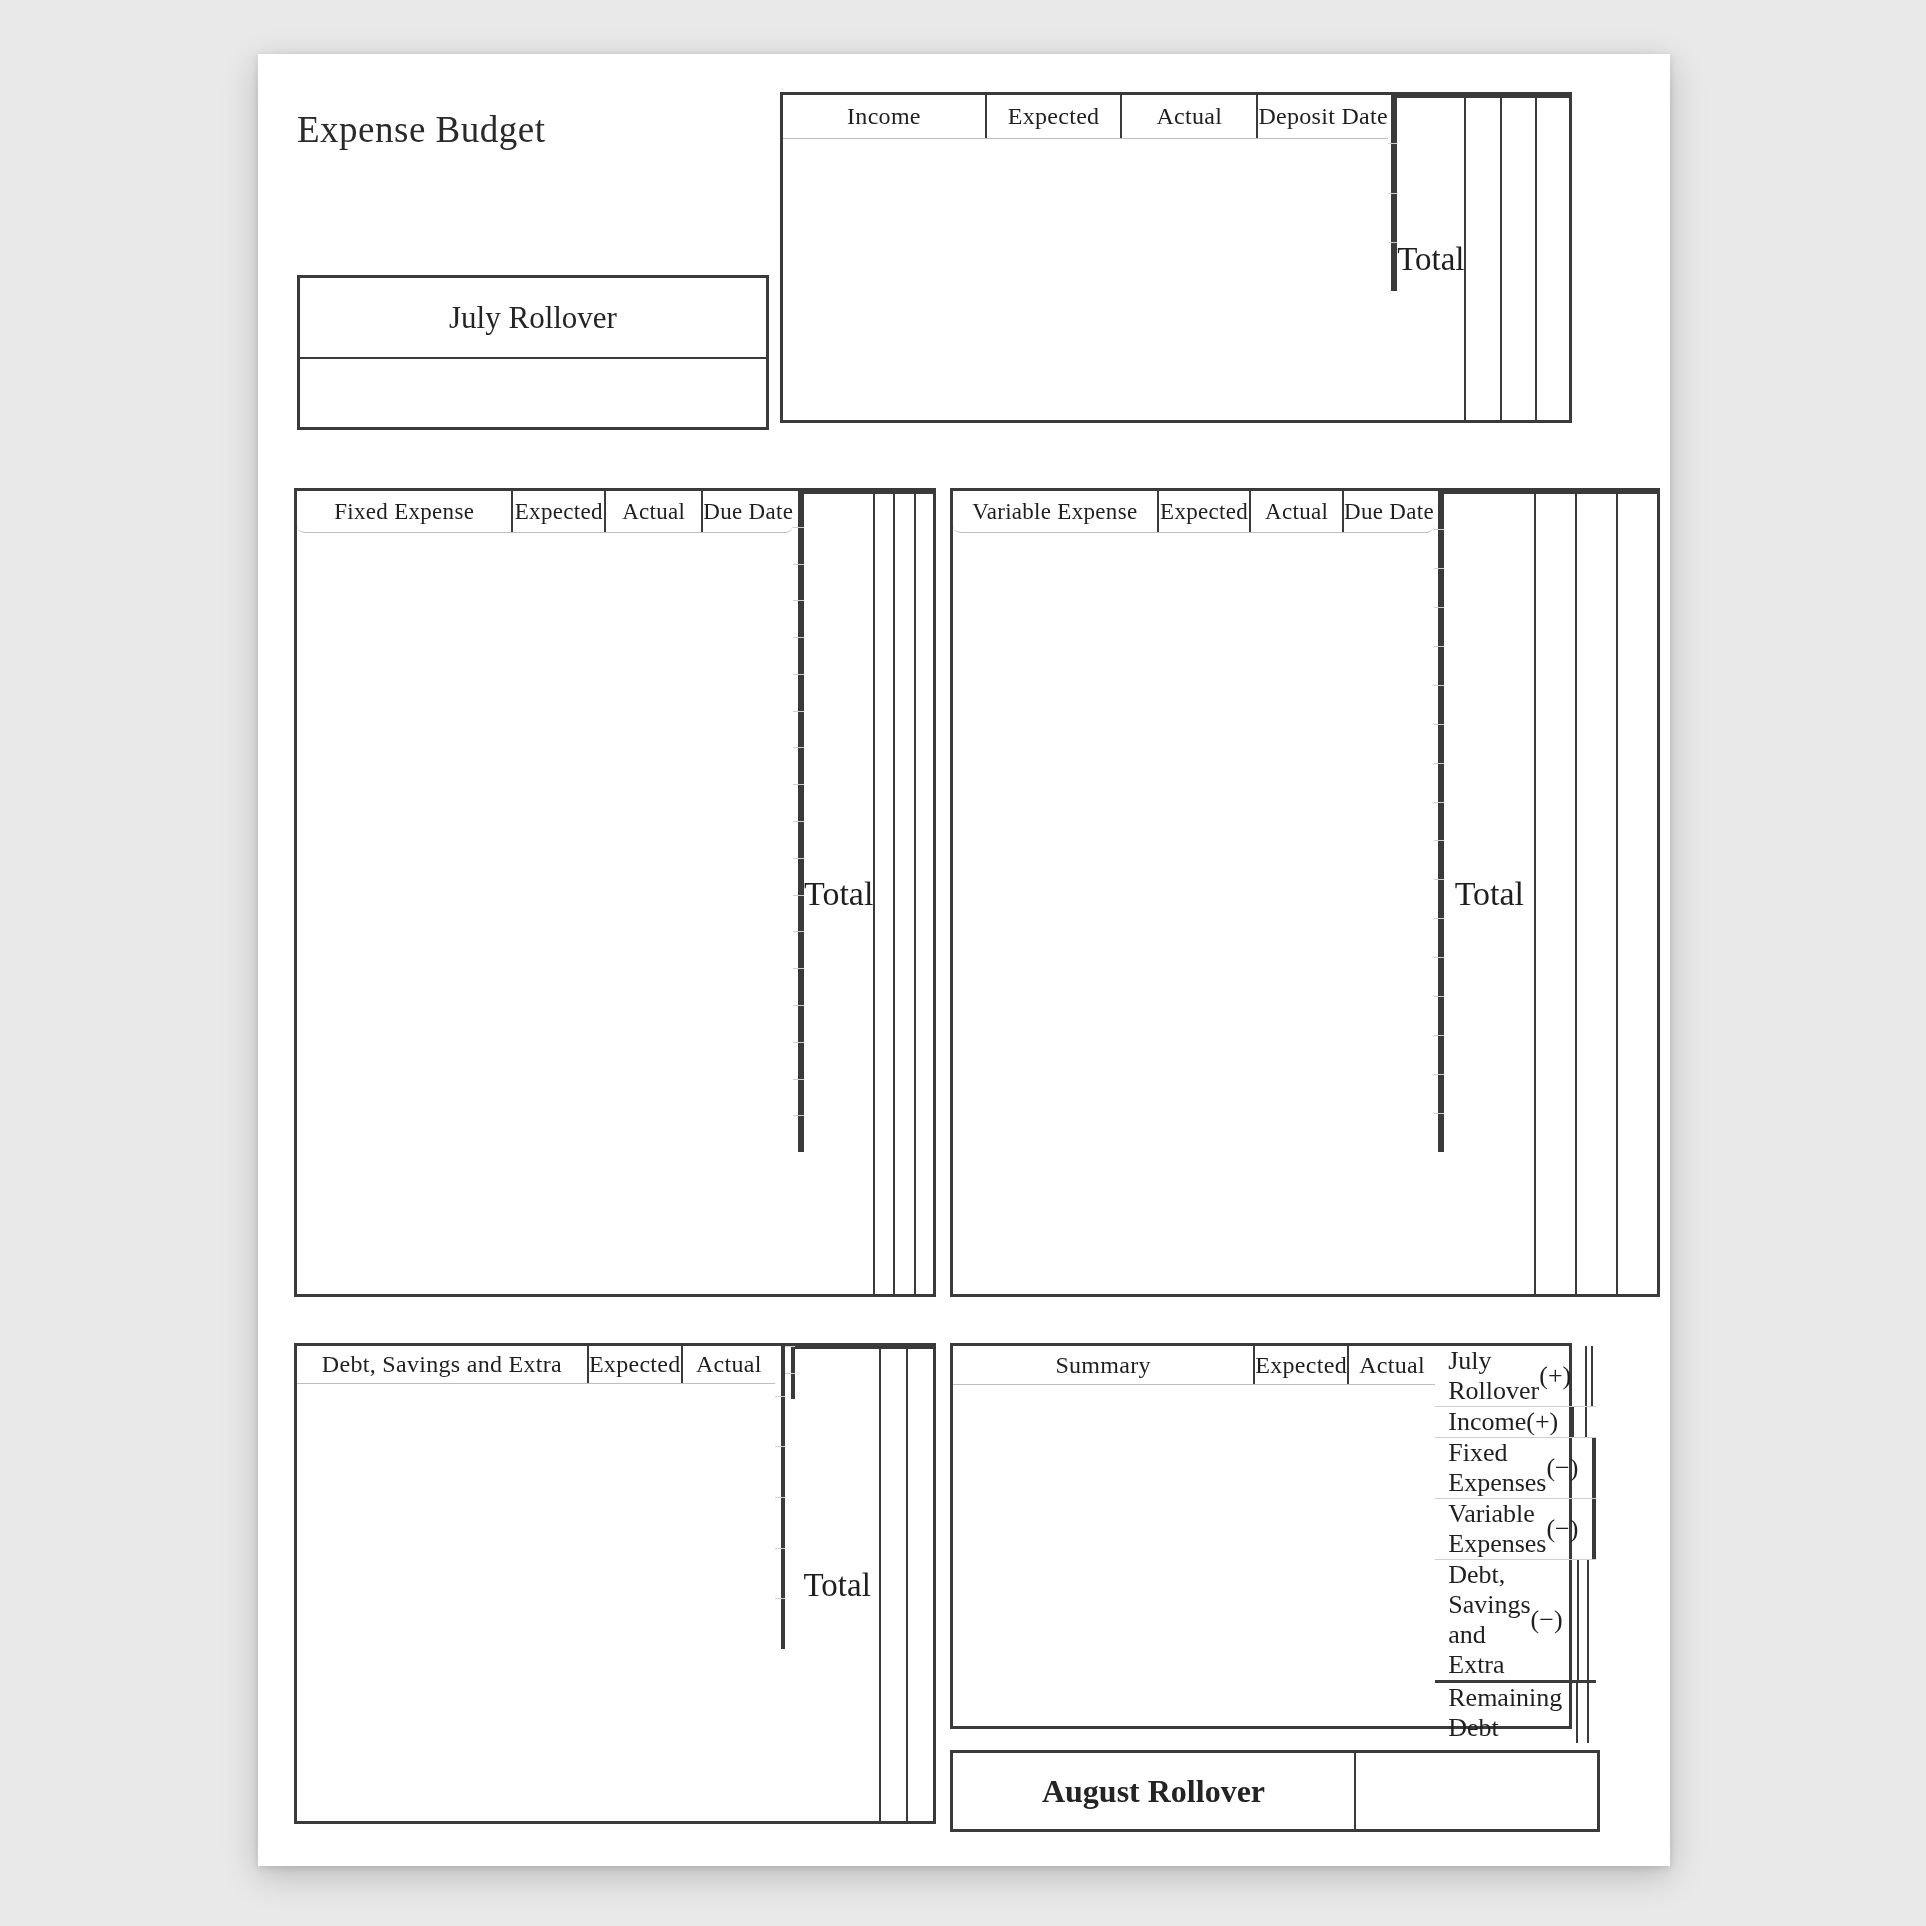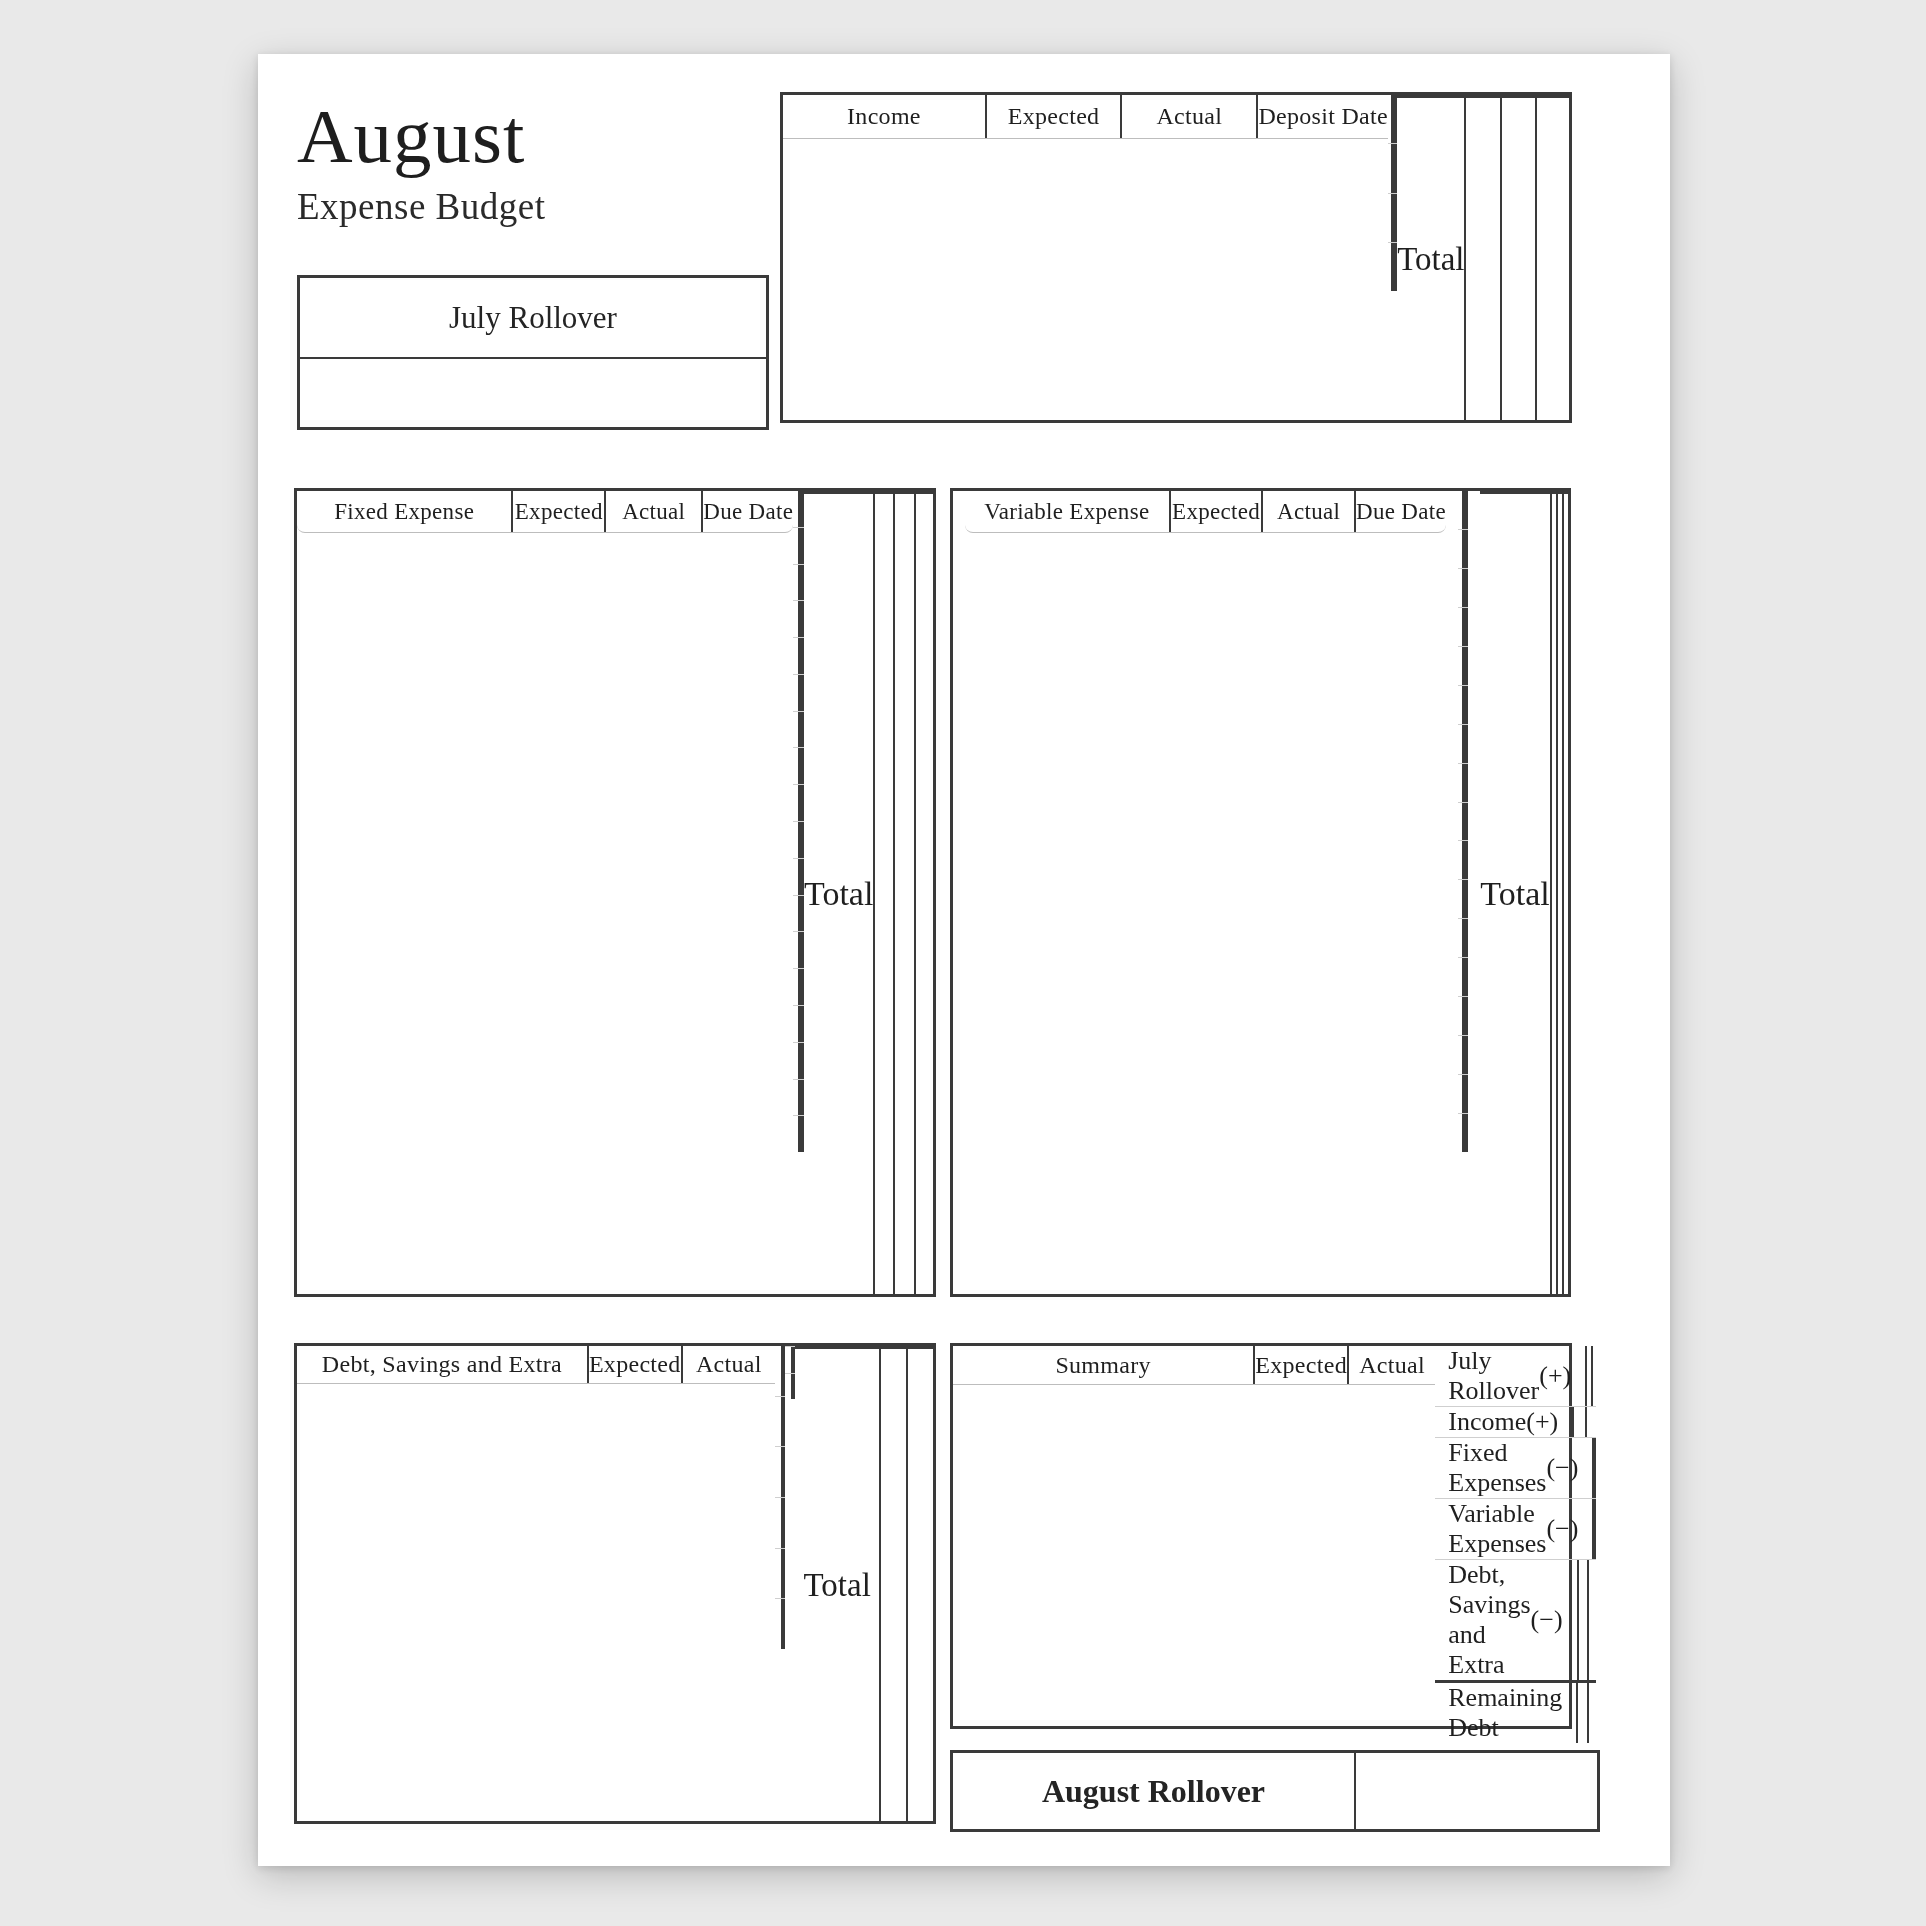--- a/index.html
+++ b/index.html
@@ -48,21 +48,21 @@
   }
   
   .income{left:522px; top:38px; width:792px; height:331px;}
   .grid-income{grid-template-columns:267fr 179fr 180fr 174fr;}
   .income .thead{height:44px;}
   .income .rows{height:196px; flex:0 0 auto;}
 
   .mid{top:434px; height:809px;}
   .fixed{left:36px; width:642px;}
   .grid-fixed{grid-template-columns:280fr 121fr 127fr 120fr;}
-  .variable{left:692px; width:621px;gap:12px;}
+  .variable{left:692px; width:710px;}
   .grid-variable{grid-template-columns:266fr 121fr 121fr 120fr;}
   .mid .band{height:37px;}
   .mid .thead{height:42px;border-radius:8px;}
   .mid .th{font-size:23px;}
   .mid .rows{height:661px; flex:0 0 auto;}
   .mid .total-label{font-size:34px;}
 
   .debt{left:36px; top:1289px; width:642px; height:481px;}
   .grid-debt{grid-template-columns:393fr 127fr 128fr;}
   .debt .thead{height:38px;}
@@ -92,21 +92,20 @@
   .august{left:692px; top:1696px; width:650px; height:82px; display:grid; grid-template-columns:391fr 237fr;font-weight:bold;}
   .august .ro-label{display:flex; align-items:center; justify-content:center; font-size:32px;}
   .august .ro-value{border-left:2px solid var(--dark);}
 </style>
 </head>
 <body>
 
 <div class="page">
 
   <div class="title-block">
-    <h1>August</h1>
     <div class="subtitle">Expense Budget</div>
   </div>
 
   <div class="robox july">
     <div class="ro-label">July Rollover</div>
     <div class="ro-value"></div>
   </div>
 
   <div class="tbl income">
     <div class="band"></div>

